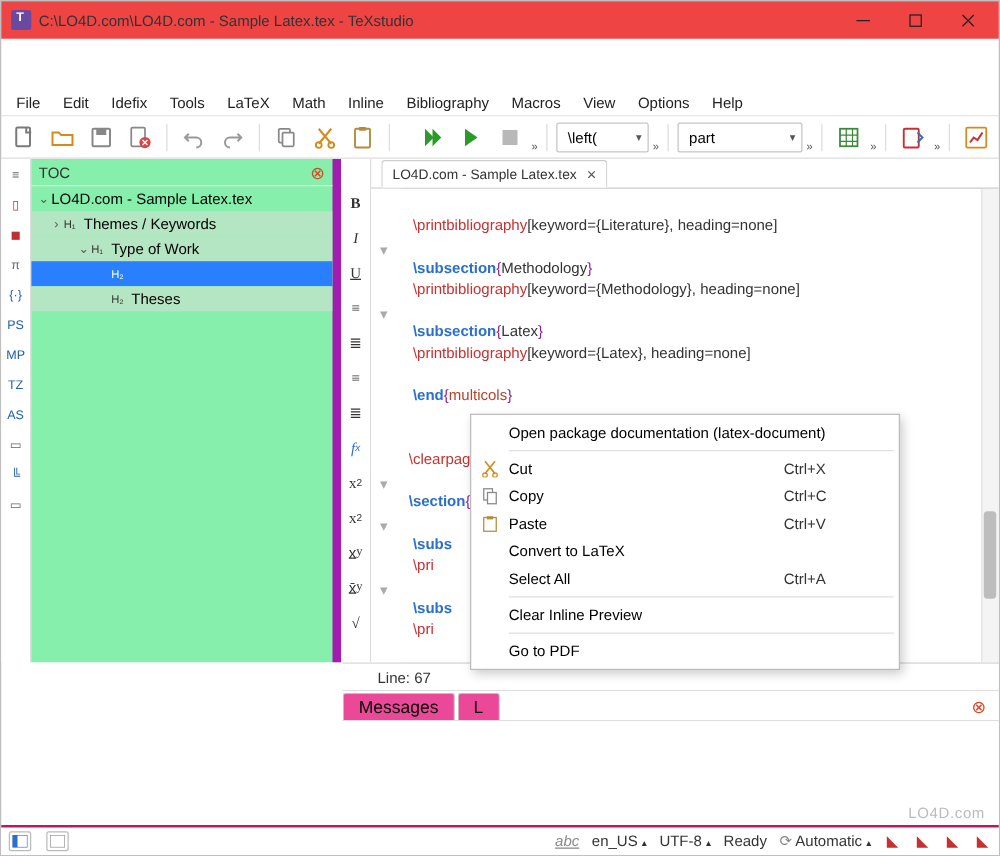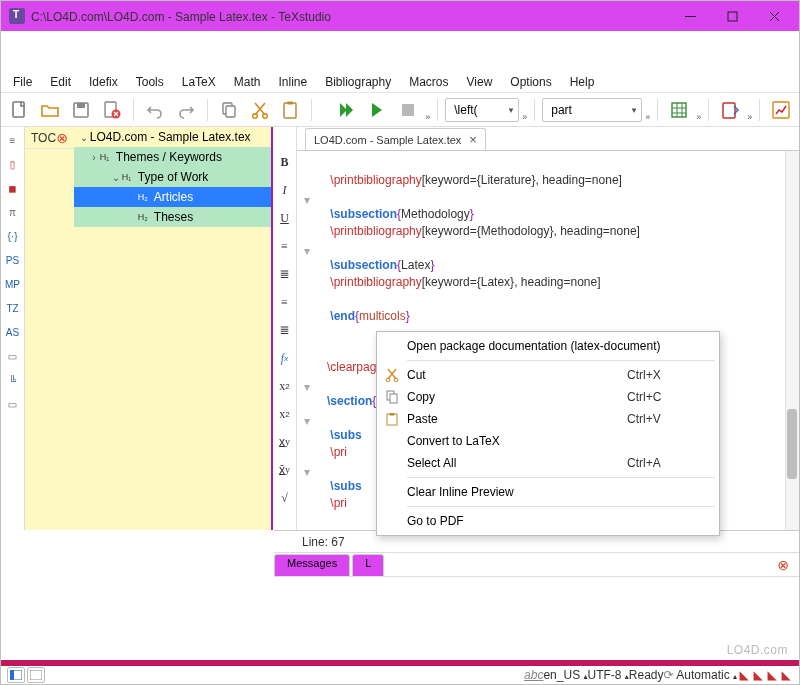--- a/index.html
+++ b/index.html
@@ -1,20 +1,20 @@
 <!DOCTYPE html>
 <html><head>
 <meta charset="utf-8">
 <style>
 * { margin: 0; padding: 0; box-sizing: border-box; font-family: "Segoe UI", Tahoma, sans-serif; font-size: 12px; }
 html, body { width: 800px; height: 685px; overflow: hidden; background: #e8e8e8; }
 .window { width: 800px; height: 685px; background: #fff; border: 1px solid #bfbfbf; display: flex; flex-direction: column; }
 
 
-.titlebar { height: 30px; background: #d946ef; display: flex; align-items: center; padding: 0 4px; }
+.titlebar { height: 30px; background: #ef4444; display: flex; align-items: center; padding: 0 4px; }
 .titlebar .icon { width: 16px; height: 16px; margin: 0 6px 0 4px; background: #6a4aa0; border-radius: 2px; position: relative; }
 .titlebar .icon::after { content: "T"; color: #fff; font-size: 10px; font-weight: bold; position: absolute; top: 1px; left: 4px; }
 .titlebar-text { flex: 1; color: #333; padding-top: 2px; }
 .wbtn { width: 42px; height: 30px; display: flex; align-items: center; justify-content: center; color: #333; font-size: 14px; }
 .wbtn svg { width: 11px; height: 11px; }
 
 
 .menubar { height: 22px; display: flex; align-items: center; padding: 0 4px; gap: 2px; border-bottom: 1px solid #e6e6e6; margin-top: 40px; }
 .menubar span { padding: 2px 8px; color: #222; }
 
@@ -29,21 +29,21 @@
 
 .workspace { flex: 1; display: flex; overflow: hidden; }
 
 
 .vstrip { width: 24px; background: #fff; border-right: 1px solid #ddd; display: flex; flex-direction: column; align-items: center; padding-top: 4px; gap: 6px; }
 .vstrip .vs { width: 20px; height: 18px; display: flex; align-items: center; justify-content: center; font-size: 10px; color: #2060b0; }
 .vstrip .vs.red { color: #c03030; }
 .vstrip .vs.gray { color: #666; }
 
 
-.tocpanel { width: 248px; background: #fef9c3; border-right: 2px solid #a21caf; display: flex; }
+.tocpanel { width: 248px; background: #86efac; border-right: 7px solid #a21caf; display: flex; flex-direction: column; }
 .tochead { height: 22px; display: flex; align-items: center; justify-content: space-between; padding: 0 6px; border-bottom: 1px solid #e6e6e6; font-size: 11px; color: #333; }
 .tochead .close { color: #d42; font-size: 14px; }
 .toclist { flex: 1; overflow: auto; }
 .tocitem { display: flex; align-items: center; height: 20px; padding-left: 4px; position: relative; }
 .tocitem .exp { width: 12px; text-align: center; color: #555; font-size: 10px; }
 .tocitem .mk { font-size: 9px; color: #333; width: 16px; }
 .tocitem .lbl { flex: 1; }
 .lvl0 { background: #b5e6c3; padding-left: 14px; }
 .lvl1 { background: #b5e6c3; padding-left: 36px; }
 .lvl2 { padding-left: 64px; }
@@ -71,26 +71,26 @@
 .c-arg { color: #b0452b; }
 .c-txt { color: #333; }
 .c-red { color: #c73030; }
 .code .scrollbar { position: absolute; right: 0; top: 0; width: 14px; height: 100%; background: #f4f4f4; border-left: 1px solid #e2e2e2; }
 .code .thumb { position: absolute; right: 2px; top: 258px; width: 10px; height: 70px; background: #bdbdbd; border-radius: 3px; }
 
 
 .bottompanel { height: 130px; border-top: 1px solid #ccc; display: flex; flex-direction: column; }
 .lineinfo { height: 22px; border-bottom: 1px solid #ddd; padding-left: 28px; display: flex; align-items: center; font-size: 11px; color: #333; background: #fff; }
 .msgtabs { height: 24px; display: flex; align-items: flex-end; background: #fff; padding-left: 0; border-bottom: 1px solid #ddd; }
-.msgtab { height: 22px; border: 1px solid #ccc; border-bottom: none; padding: 2px 12px; font-size: 11px; border-radius: 3px 3px 0 0; margin-right: 2px; background: #d946ef; }
+.msgtab { height: 22px; border: 1px solid #ccc; border-bottom: none; padding: 2px 12px; font-size: 14px; border-radius: 3px 3px 0 0; margin-right: 2px; background: #ec4899; }
 .msgtabs .msgclose { margin-left: auto; margin-right: 10px; color: #d42; font-size: 14px; align-self: center; }
 .msgbody { flex: 1; background: #fff; }
 
 
-.statusbar { height: 24px; border-top: 6px solid #be185d; display: flex; align-items: center; padding: 0 6px; gap: 0; font-size: 11px; color: #333; background: #fff; }
+.statusbar { height: 24px; border-top: 2px solid #be185d; display: flex; align-items: center; padding: 0 6px; gap: 10px; font-size: 11px; color: #333; background: #fff; }
 .statusbar .sp { flex: 1; }
 .sbm { width: 14px; height: 14px; display: inline-flex; align-items: center; justify-content: center; color: #c73030; }
 .sbtn { width: 18px; height: 16px; border: 1px solid #bbb; border-radius: 2px; display: inline-flex; align-items: center; justify-content: center; margin-right: 2px; }
 .watermark { position: absolute; right: 12px; bottom: 28px; color: #bbb; font-size: 12px; letter-spacing: 0.5px; pointer-events: none; z-index: 100; }
 
 
 .ctxmenu { position: absolute; left: 376px; top: 331px; width: 344px; background: #fff; border: 1px solid #bcbcbc; box-shadow: 2px 3px 8px rgba(0,0,0,.2); padding: 3px 2px; z-index: 50; }
 .ctxmenu .cmi { height: 22px; display: flex; align-items: center; }
 .ctxmenu .cmi .ci { width: 26px; display: flex; justify-content: center; }
 .ctxmenu .cmi .cl { flex: 1; padding-left: 2px; }
@@ -282,21 +282,20 @@
             <span class="mk">H₁</span>
             <span class="lbl">Themes / Keywords</span>
           </div>
         <div class="tocitem lvl1">
             <span class="exp">⌄</span>
             <span class="mk">H₁</span>
             <span class="lbl">Type of Work</span>
           </div>
         <div class="tocitem lvl2 sel">
             <span class="mk">H₂</span>
-            <span class="lbl">Articles</span>
           </div>
         <div class="tocitem lvl2 alt">
             <span class="mk">H₂</span>
             <span class="lbl">Theses</span>
           </div>
       </div>
     </div>
 
     <div class="editarea">
 

